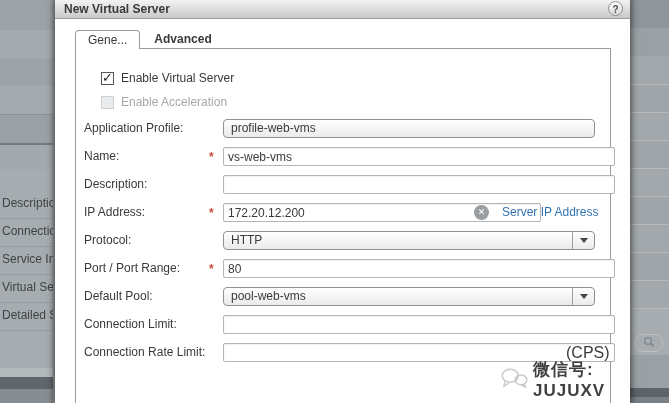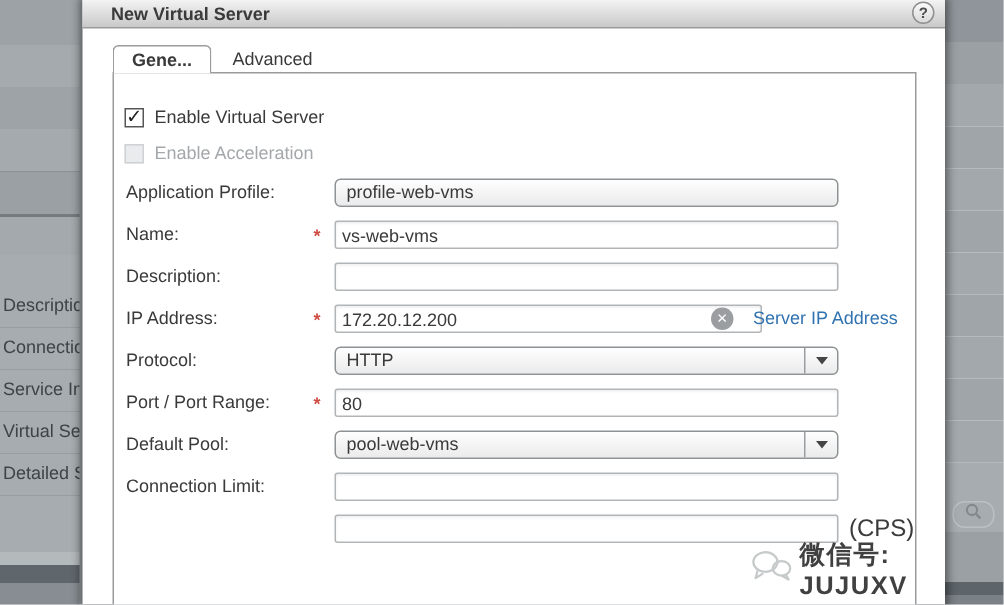--- a/index.html
+++ b/index.html
@@ -45,45 +45,45 @@
   .dialog {
     position:absolute; left:55px; top:0; width:575px; height:403px;
     background:#fff; box-shadow:0 0 6px 2px rgba(0,0,0,.5);
   }
   .titlebar {
     height:18px; background:linear-gradient(#f3f3f3,#c9c9c9);
     border-bottom:1px solid #9b9b9b; position:relative;
   }
   .titlebar-text {
     font-size:12px; font-weight:bold; color:#3a3a3a;
-    line-height:18px; padding-left:19px;
+    line-height:18px; padding-left:9px;
   }
   .help-btn {
     position:absolute; right:7px; top:1px; width:15px; height:15px;
     border:1px solid #8f8f8f; border-radius:50%;
     background:linear-gradient(#fbfbfb,#d9d9d9);
     font-size:10px; color:#4c4c4c; text-align:center; line-height:15px; font-weight:bold;
     box-sizing:border-box; cursor:pointer;
   }
 
   .tabs { position:absolute; left:20px; top:30px; height:19px; display:flex; z-index:3; }
   .tab { font-size:12px; color:#3a3a3a; cursor:pointer; box-sizing:border-box; }
   .tab.active {
     background:#fff; border:1px solid #9b9b9b; border-bottom:none;
-    border-radius:4px 4px 0 0; padding:0 12px; font-weight:bold;
+    border-radius:4px 4px 0 0; padding:0 12px; font-weight:normal;
     line-height:18px; height:19px;
   }
-  .tab.inactive { padding:0 14px; line-height:19px; }
+  .tab.inactive { padding:0 14px; line-height:19px;font-weight:bold; }
 
   .panel {
     position:absolute; left:20px; top:48px; width:536px; height:360px;
     border:1px solid #9b9b9b; background:#fff; box-sizing:border-box; z-index:2;
   }
 
-  .cb-row { position:absolute; left:7px; display:flex; align-items:flex-end; }
+  .cb-row { position:absolute; left:25px; display:flex; align-items:flex-end; }
   .checkbox {
     width:13px; height:13px; box-sizing:border-box; border:1px solid #565656;
     background:#fff; position:relative; margin-right:7px; cursor:pointer;
   }
   .checkbox.checked::after {
     content:"✓"; position:absolute; left:0; top:-3px;
     font-size:13px; font-weight:bold; color:#1f1f1f;
   }
   .checkbox.disabled { border:1px solid #ced2d4; background:#e9ebec; cursor:default; }
   .cb-label { font-size:12px; color:#3a3a3a; }
@@ -91,24 +91,24 @@
 
   .row { position:absolute; left:0; height:19px; width:100%; }
   .lbl { position:absolute; left:8px; top:0; line-height:19px; font-size:12px; color:#3a3a3a; }
   .req { position:absolute; left:133px; top:3px; font-size:12px; color:#cf4a40; font-weight:bold; }
   .inp {
     position:absolute; left:147px; top:0; height:19px; box-sizing:border-box;
     border:1px solid #b2b5b7; border-radius:2px; background:#fff;
     font-family:inherit; font-size:12px; color:#3a3a3a; padding:0 4px;
     box-shadow:inset 0 1px 2px rgba(0,0,0,.07); outline:none;
   }
-  .inp.full { width:336px; }
-  .inp.ip { width:285px; padding-right:24px; }
+  .inp.full { width:392px; }
+  .inp.ip { width:318px; padding-right:24px; }
   .combo {
-    position:absolute; left:147px; top:0; width:336px; height:19px; box-sizing:border-box;
+    position:absolute; left:147px; top:0; width:372px; height:19px; box-sizing:border-box;
     border:1px solid #8f9294; border-radius:4px;
     background:linear-gradient(#fefefe,#ebebeb);
     font-size:12px; color:#3a3a3a; line-height:17px; padding:0 7px; cursor:pointer;
   }
   .arrow-seg {
     position:absolute; right:0; top:0; width:21px; height:17px;
     border-left:1px solid #9b9ea0; display:flex; align-items:center; justify-content:center;
   }
   .arrow-down {
     width:0; height:0; border-left:4px solid transparent;
@@ -226,20 +226,21 @@
           </span>
       </div>
     </div>
 
     <div class="row" style="top:266px">
       <span class="lbl">Connection Limit:</span>
       <input class="inp full" type="text" value="" style="">
     </div>
 
     <div class="row" style="top:294px">
+      <span class="lbl">Connection Rate Limit:</span>
       <input class="inp full" type="text" value="" style="">
       <span class="suffix">(CPS)</span>
     </div>
 
   </div>
 </div>
 
 <div class="watermark">
   <span>
     <svg width="28" height="24" viewBox="0 0 30 24">

